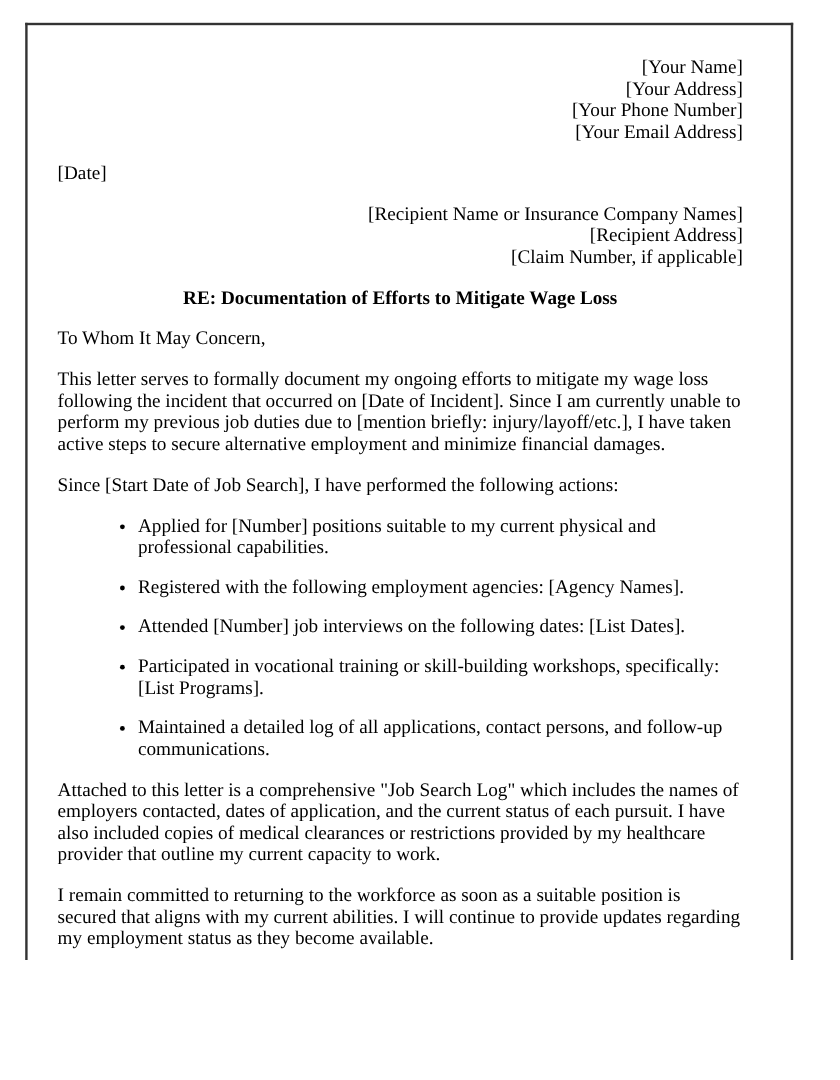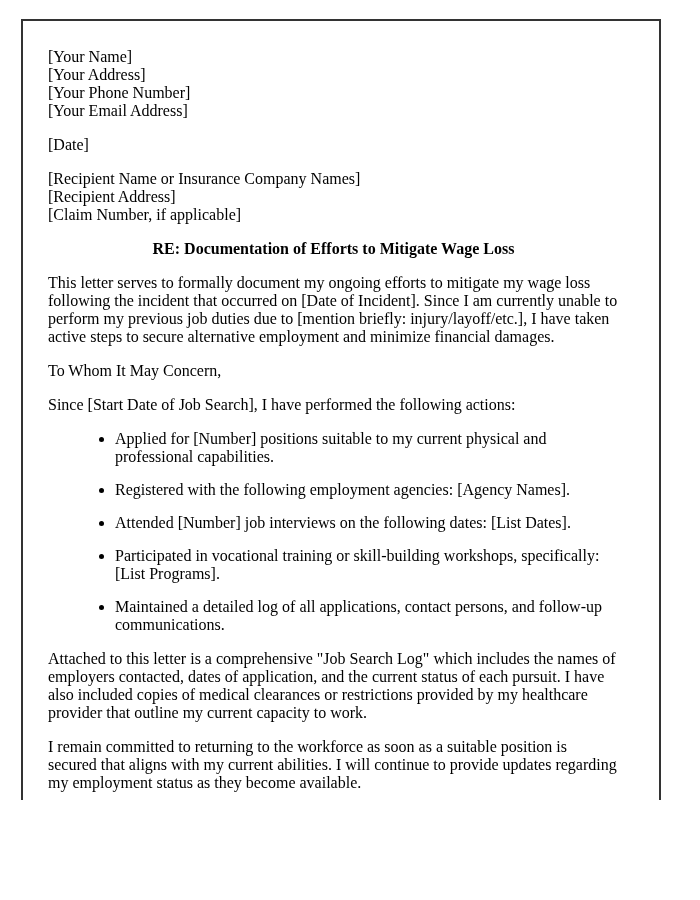--- a/index.html
+++ b/index.html
@@ -31,20 +31,21 @@
   }
   .content {
     padding: 11px 40px 0 25px;
   }
   .content p,
   .content .block {
     margin: 16px 0;
   }
   .block div {
     margin: 0;
+    text-align: right;
   }
   .subject {
     font-weight: bold;
     text-align: center;
   }
   .content ul {
     margin: 16px 0;
     padding-left: 52px;
     list-style-type: disc;
   }
@@ -69,23 +70,23 @@
     <p>[Date]</p>
 
     <div class="block">
       <div>[Recipient Name or Insurance Company Names]</div>
       <div>[Recipient Address]</div>
       <div>[Claim Number, if applicable]</div>
     </div>
 
     <p class="subject">RE: Documentation of Efforts to Mitigate Wage Loss</p>
 
+    <p>To Whom It May Concern,</p>
+
     <p>This letter serves to formally document my ongoing efforts to mitigate my wage loss following the incident that occurred on [Date of Incident]. Since I am currently unable to perform my previous job duties due to [mention briefly: injury/layoff/etc.], I have taken active steps to secure alternative employment and minimize financial damages.</p>
-
-    <p>To Whom It May Concern,</p>
 
     <p>Since [Start Date of Job Search], I have performed the following actions:</p>
 
     <ul>
       <li>Applied for [Number] positions suitable to my current physical and professional capabilities.</li>
       <li>Registered with the following employment agencies: [Agency Names].</li>
       <li>Attended [Number] job interviews on the following dates: [List Dates].</li>
       <li>Participated in vocational training or skill-building workshops, specifically: [List Programs].</li>
       <li>Maintained a detailed log of all applications, contact persons, and follow-up communications.</li>
     </ul>

